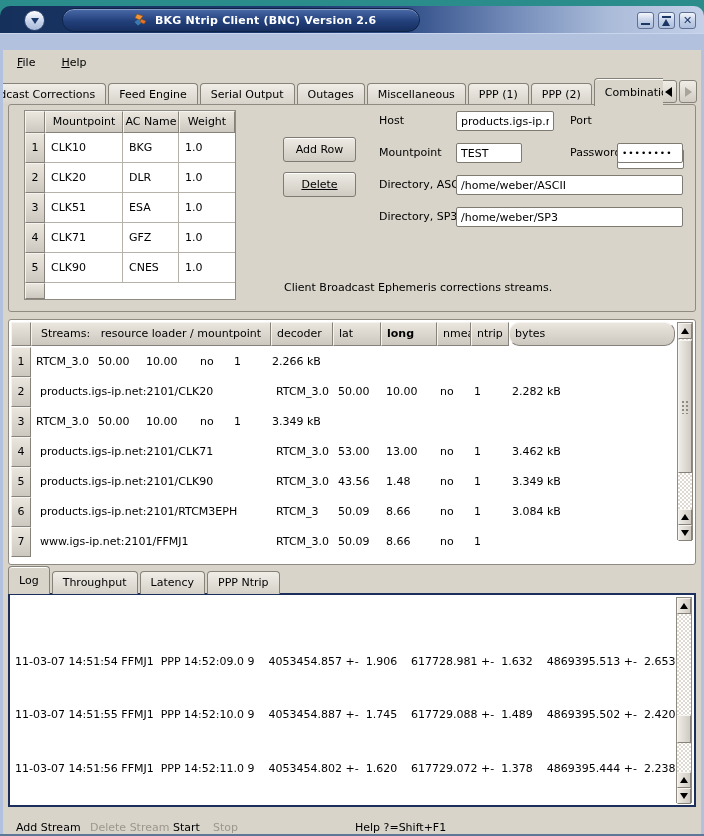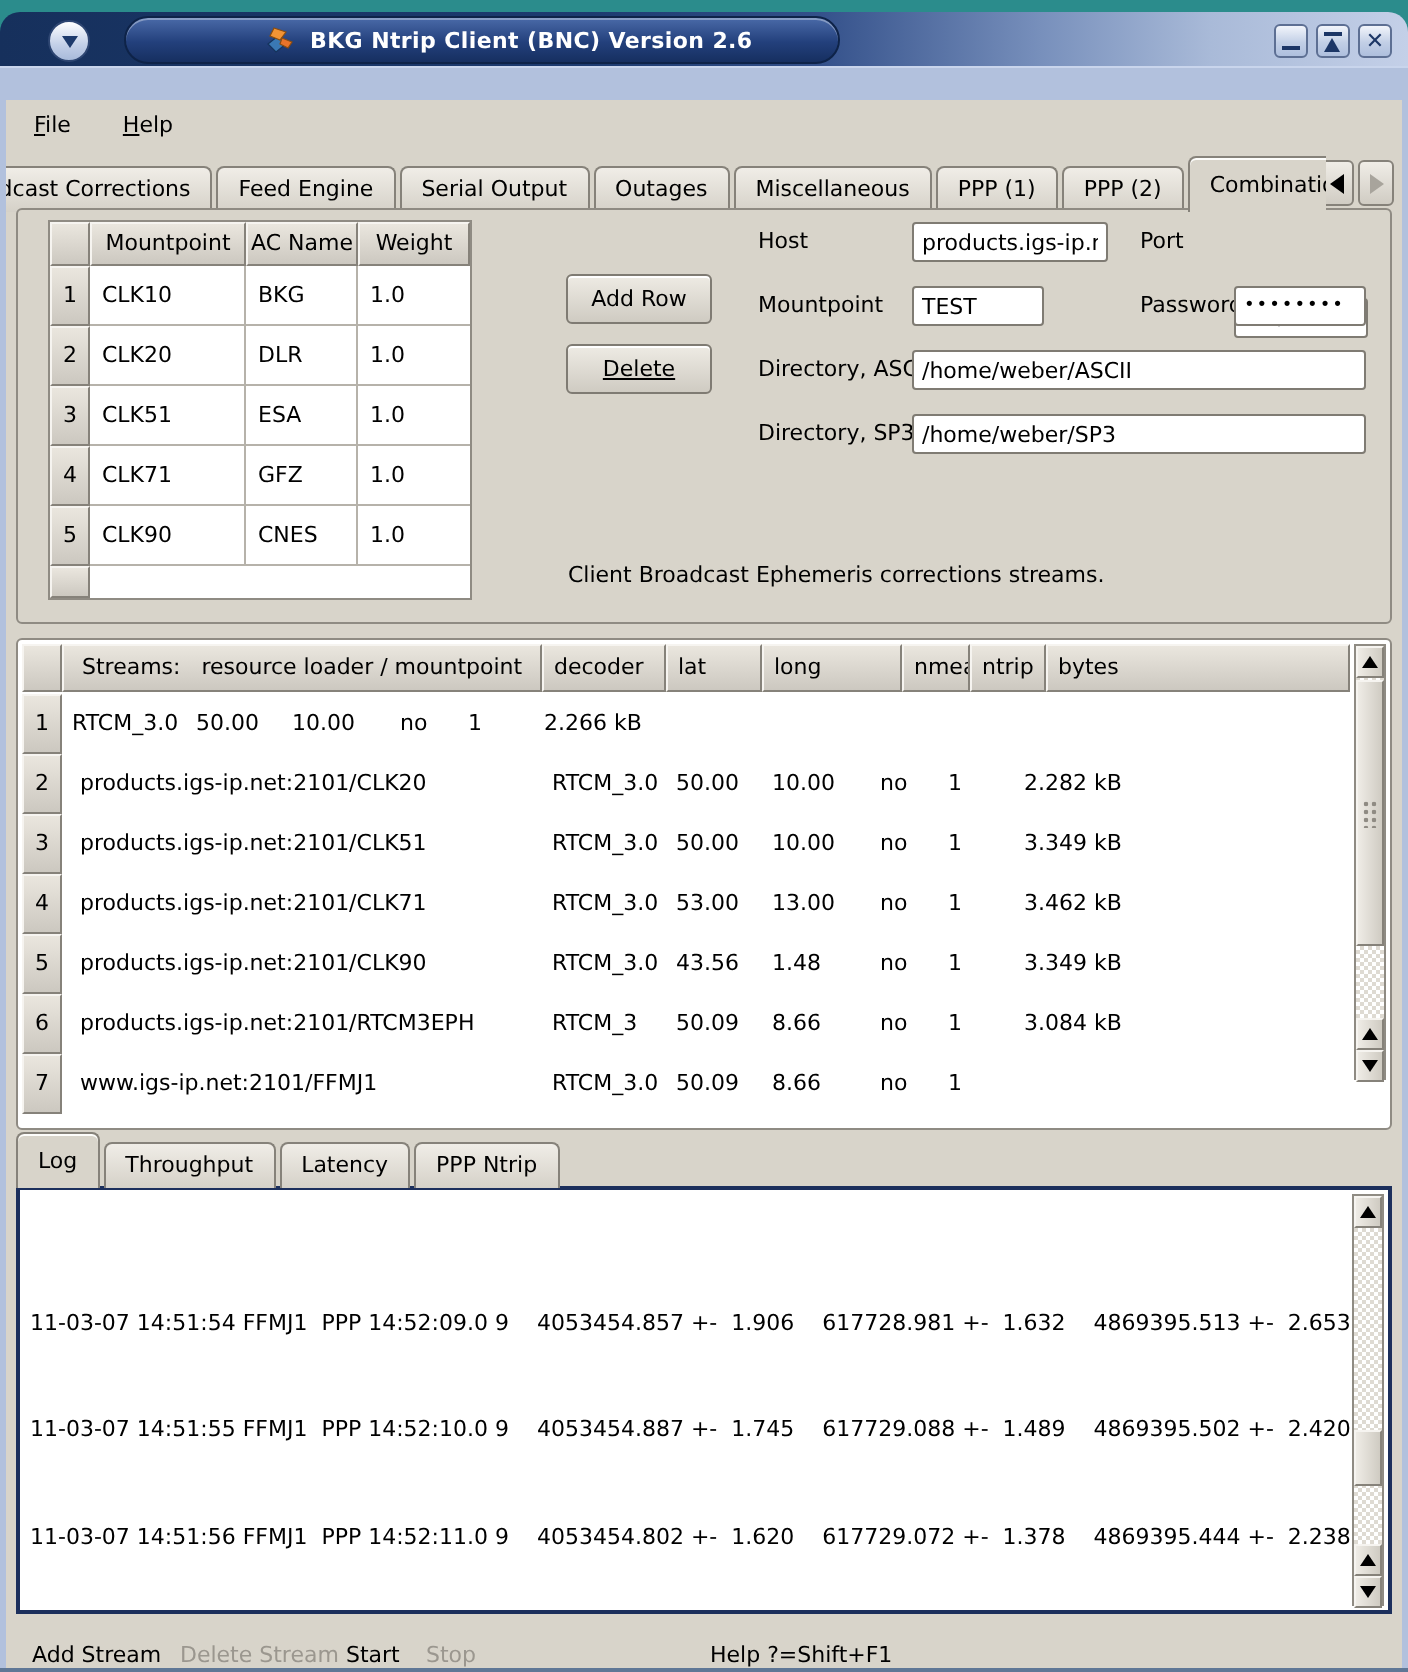--- a/index.html
+++ b/index.html
@@ -72,21 +72,21 @@
   .flabel { position:absolute; line-height:20px; white-space:nowrap; }
   .input { position:absolute; height:20px; background:#fff; border:1px solid #7f7b73; border-radius:2px;
     font:11px "DejaVu Sans","Liberation Sans",sans-serif; padding:1px 4px; }
   .caption { position:absolute; white-space:nowrap; }
 
   
   .streams-panel { left:5px; top:269px; width:688px; height:246px; background:#fff; }
   .shead { position:absolute; left:2px; top:2px; right:20px; height:24px; display:flex; }
   .sh { height:24px; line-height:22px; padding:0 5px; white-space:pre; overflow:hidden; }
   .sh.c0 { width:20px; padding:0; } .sh.c1 { width:240px; padding-left:9px; } .sh.c2 { width:62px; } .sh.c3 { width:48px; }
-  .sh.c4 { width:70px; } .sh.c5 { width:34px; } .sh.c6 { width:38px; } .sh.c7 { flex:1; }
+  .sh.c4 { width:56px;font-weight:bold; } .sh.c5 { width:34px; } .sh.c6 { width:38px; } .sh.c7 { flex:1;border-radius:10px; }
   .srows { position:absolute; left:2px; top:27px; right:20px; }
   .srow { display:flex; height:30px; }
   .snum { width:20px; height:30px; line-height:28px; text-align:center; }
   .scell { line-height:30px; padding:0 5px; white-space:nowrap; overflow:hidden; }
   .scell.c1 { width:240px; padding-left:9px; } .scell.c2 { width:62px; } .scell.c3 { width:48px; }
   .scell.c4 { width:54px; } .scell.c5 { width:34px; } .scell.c6 { width:38px; } .scell.c7 { flex:1; }
 
   
   .vscroll { position:absolute; width:16px; border:1px solid #8f8b83;
     background:conic-gradient(#fff 25%,#dedad2 25% 50%,#fff 50% 75%,#dedad2 75%); background-size:4px 4px; }
@@ -270,21 +270,20 @@
               <div class="scell c2">RTCM_3.0</div>
               <div class="scell c3">50.00</div>
               <div class="scell c4">10.00</div>
               <div class="scell c5">no</div>
               <div class="scell c6">1</div>
               <div class="scell c7">2.282 kB</div>
             </div>
 
             <div class="srow">
               <div class="snum bevel">3</div>
-              <div class="scell c1">products.igs-ip.net:2101/CLK51</div>
               <div class="scell c2">RTCM_3.0</div>
               <div class="scell c3">50.00</div>
               <div class="scell c4">10.00</div>
               <div class="scell c5">no</div>
               <div class="scell c6">1</div>
               <div class="scell c7">3.349 kB</div>
             </div>
 
             <div class="srow">
               <div class="snum bevel">4</div>

